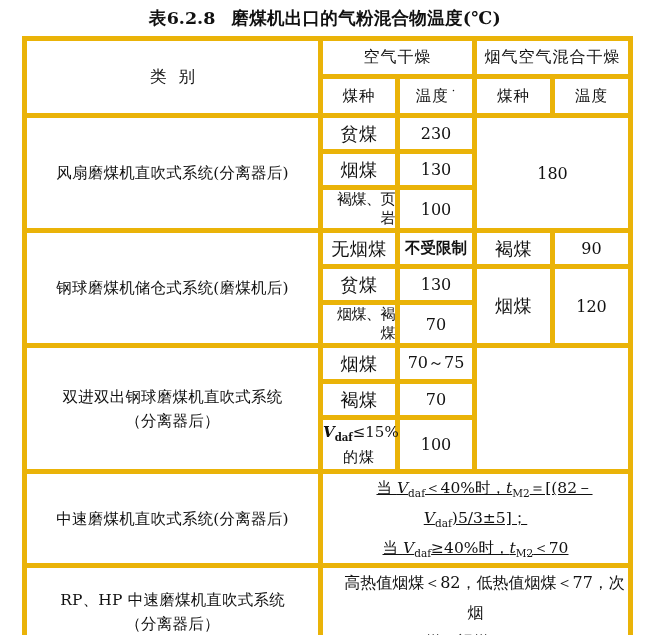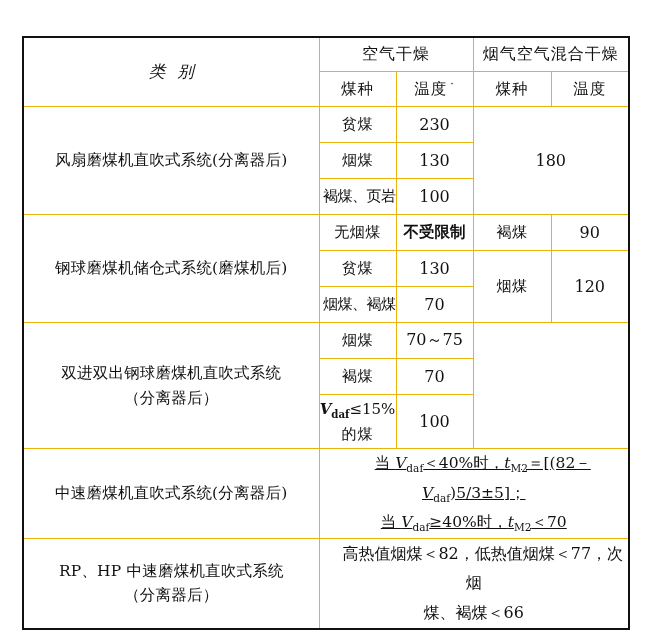--- a/index.html
+++ b/index.html
@@ -50,21 +50,21 @@
     width: 606px;
   }
   table.maintbl {
     border-collapse: collapse;
     width: 606px;
     table-layout: fixed;
     border: 2.5px solid #111111;
   }
   table.maintbl td,
   table.maintbl th {
-    border: 1px solid #eab308;
+    border: 5px solid #eab308;
     padding: 0;
     font-weight: normal;
     vertical-align: middle;
     text-align: center;
   }
 
   
   col.c-cat   { width: 296px; }
   col.c-k1    { width: 77px; }
   col.c-t1    { width: 77px; }
@@ -97,21 +97,21 @@
 
   
   .cat {
     font-size: 15.5px;
     font-weight: bold;
     line-height: 1.55;
     letter-spacing: 0.2px;
     padding: 2px 4px;
   }
   .coal {
-    font-size: 15px;
+    font-size: 18px;
     font-weight: bold;
     letter-spacing: 0.5px;
   }
   .coal.tight {
     letter-spacing: -0.5px;
     font-size: 15px;
     text-align: right;
   }
   .num {
     font-size: 16px;
@@ -185,35 +185,38 @@
     font-weight: bold;
     letter-spacing: 0.2px;
     white-space: nowrap;
   }
 </style>
 </head>
 <body>
 
 <div class="page">
 
+  <div class="title">
+    <span>表</span><span class="tnum">6.2.8</span><span class="tgap"></span><span>磨煤机出口的气粉混合物温度(℃)</span>
+  </div>
 
   <div class="tbl-wrap">
     <table class="maintbl">
       <colgroup>
         <col class="c-cat">
           <col class="c-k1">
           <col class="c-t1">
           <col class="c-k2">
           <col class="c-t2">
       </colgroup>
       <tbody>
 
         <tr>
           <td rowspan="2" class="hd-cat">
-            <span style="letter-spacing:12px;padding-left:12px;font-style:italic;">类别</span>
+            <span style="letter-spacing:12px;padding-left:12px;">类别</span>
           </td>
           <td colspan="2" class="hd">空气干燥</td>
           <td colspan="2" class="hd">烟气空气混合干燥</td>
         </tr>
 
         <tr>
           <td class="hd-sub">煤种</td>
           <td class="hd-sub"><span>温度</span><span class="deg-dot">·</span></td>
           <td class="hd-sub">煤种</td>
           <td class="hd-sub">温度</td>

